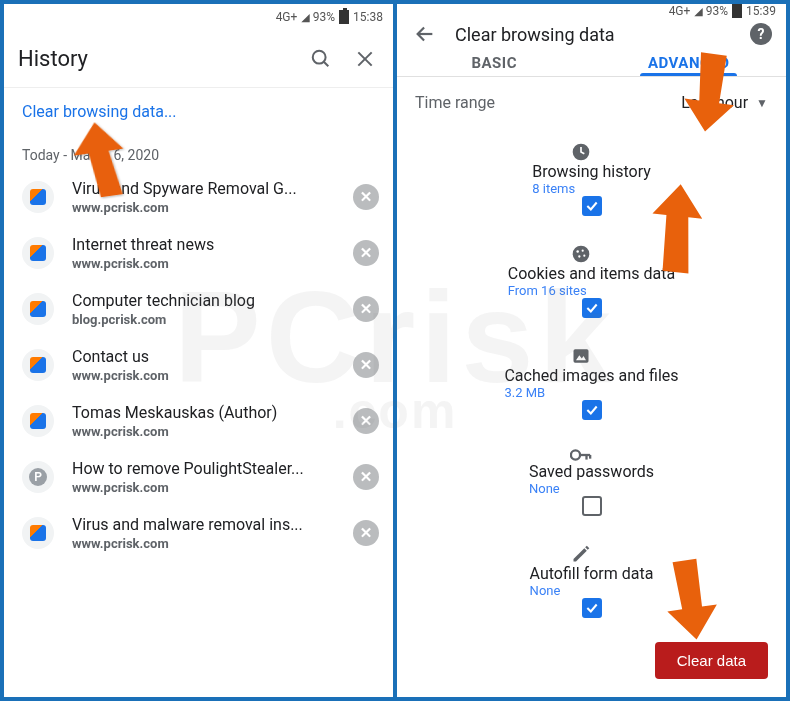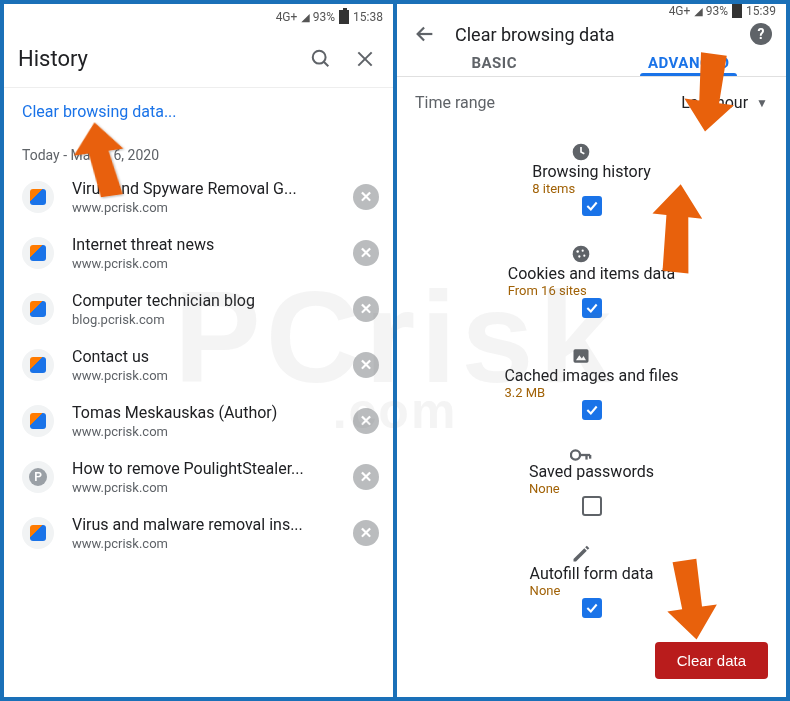--- a/index.html
+++ b/index.html
@@ -112,21 +112,21 @@
   .favicon.grey .fav-inner {
     width:18px; height:18px; border-radius:50%;
     background:#9aa0a6; color:#fff; font-size:12px; font-weight:600;
     display:flex; align-items:center; justify-content:center;
   }
   .item-text { flex:1; overflow:hidden; }
   .item-title {
     font-size: 16px; color:#202124;
     white-space: nowrap; overflow: hidden; text-overflow: ellipsis;
   }
-  .item-sub { font-size: 13px; color:#5f6368; margin-top:2px; }
+  .item-sub { font-size: 13px; color:#5f6368; margin-top:2px;font-weight:bold; }
   .delete-btn {
     width: 26px; height: 26px; border-radius: 50%;
     background: #babcbe; color:#fff;
     display:flex; align-items:center; justify-content:center;
     font-size: 15px; font-weight:700;
     cursor:pointer;
     flex-shrink:0;
   }
 
   
@@ -161,21 +161,21 @@
     padding: 14px 18px 14px 18px;
     flex-direction: column;
   }
   .clear-icon {
     width: 28px; margin-right:22px; color:#5f6368;
     display:flex; align-items:center; justify-content:center;
     flex-shrink:0;
   }
   .clear-text { flex:1; }
   .clear-title { font-size:16px; color:#202124; }
-  .clear-sub { font-size:13px; color:#a16207; margin-top:0; }
+  .clear-sub { font-size:13px; color:#3b82f6; margin-top:0; }
   .checkbox {
     width:20px; height:20px; border:2px solid #5f6368; border-radius:3px;
     cursor:pointer;
     display:flex; align-items:center; justify-content:center;
     flex-shrink:0;
   }
   .checkbox.checked { background:#1a73e8; border-color:#1a73e8; color:#fff; }
 
   .footer {
     display:flex; justify-content:flex-end;

